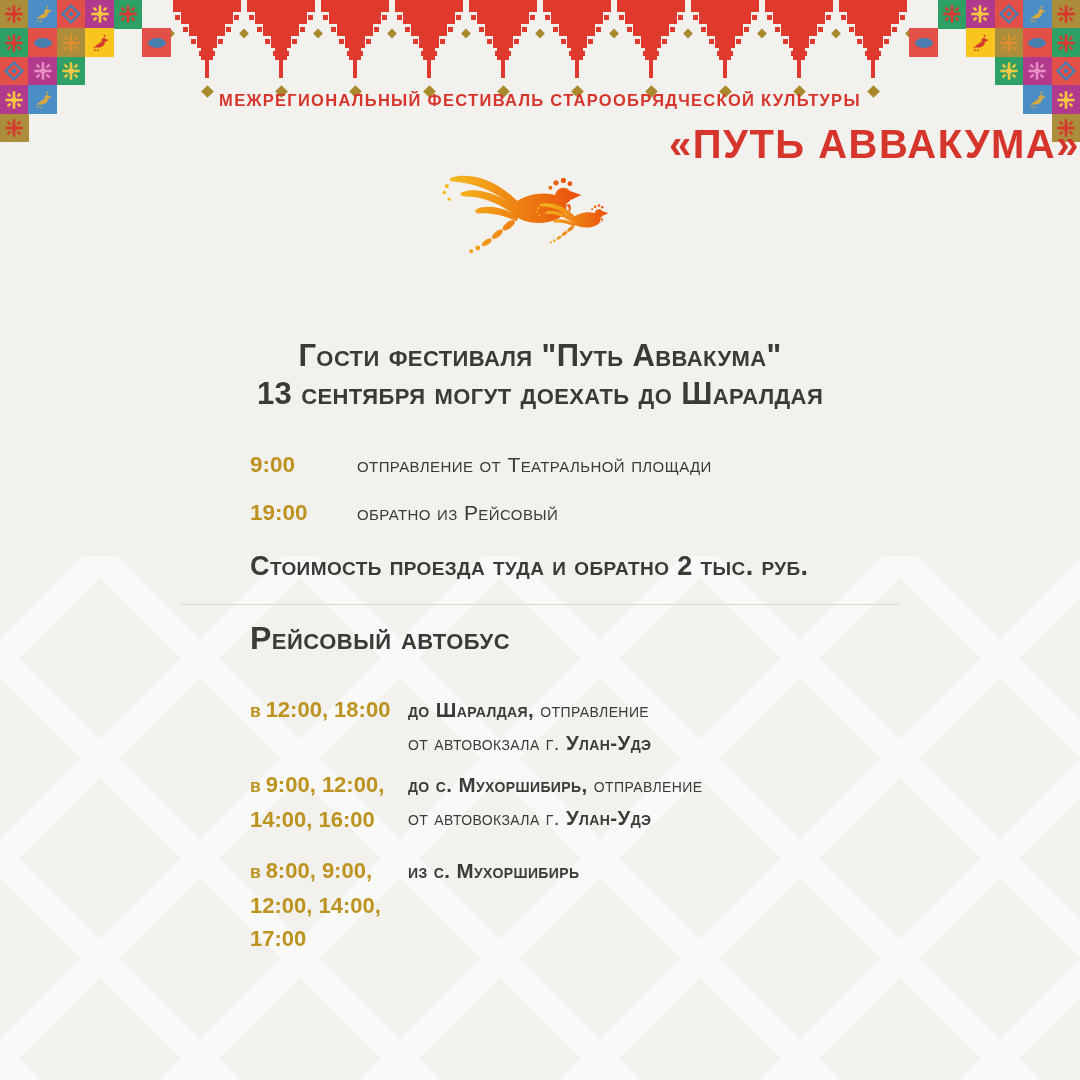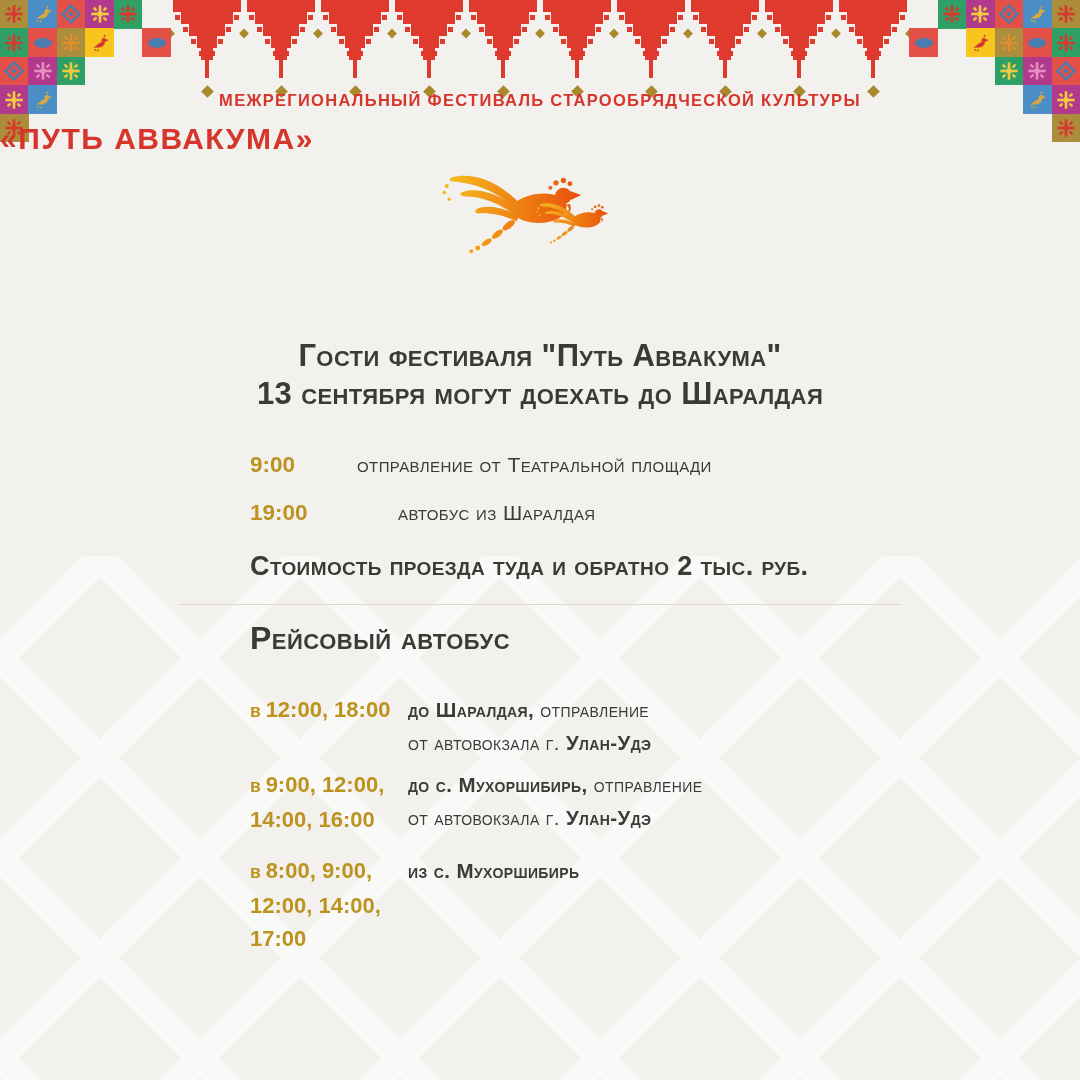--- a/index.html
+++ b/index.html
@@ -12,35 +12,35 @@
   #corners{position:absolute;inset:0;pointer-events:none;}
   .osq{position:absolute;width:28.5px;height:28.5px;display:flex;align-items:center;justify-content:center;}
   .osq svg{width:22px;height:22px;display:block;}
 
   
   #watermark{position:absolute;left:0;top:556px;pointer-events:none;}
 
   
   .super{position:absolute;top:91px;left:0;width:1080px;text-align:center;
     color:var(--title-red,#d6352c);font-size:16.5px;font-weight:700;letter-spacing:1.3px;}
-  .ftitle{position:absolute;top:122px;left:0;width:1080px;text-align:left;
-    color:var(--title-red,#d6352c);font-size:30px;font-weight:700;letter-spacing:1.5px;}
+  .ftitle{position:absolute;top:122px;left:0;width:1080px;text-align:right;
+    color:var(--title-red,#d6352c);font-size:40px;font-weight:700;letter-spacing:1.5px;}
 
   
   #logo{position:absolute;left:437px;top:168px;}
 
   
   #heading{position:absolute;top:337px;left:0;width:1080px;text-align:center;
     color:var(--text-dark,#3b3a37);font-size:31px;line-height:38px;font-weight:700;
     font-variant:small-caps;letter-spacing:.4px;}
 
   
   #shuttle-rows .sh-row{position:absolute;left:250px;display:flex;align-items:baseline;}
   #shuttle-rows .sh-row:nth-child(1){top:452px;}
-  #shuttle-rows .sh-row:nth-child(2){top:500px;gap:41px;}
+  #shuttle-rows .sh-row:nth-child(2){top:500px;}
   .sh-time{width:107px;flex:none;color:var(--time-gold,#bd9320);font-size:22.5px;font-weight:700;}
   .sh-text{color:var(--text-dark,#3b3a37);font-size:21px;font-weight:400;font-variant:small-caps;letter-spacing:.4px;}
   #cost-note{position:absolute;left:250px;top:551px;color:var(--text-dark,#3b3a37);
     font-size:27px;font-weight:700;font-variant:small-caps;letter-spacing:.4px;}
 
   
   #divider{position:absolute;left:180px;top:604px;width:720px;height:1px;background:var(--divider,#ddd7cb);}
 
   
   #bus-title{position:absolute;left:250px;top:620px;color:var(--text-dark,#3b3a37);
@@ -449,21 +449,21 @@
     <div>13 сентября могут доехать до Шаралдая</div>
   </div>
 
   <div id="shuttle-rows">
       <div class="sh-row">
         <span class="sh-time">9:00</span>
         <span class="sh-text">отправление от Театральной площади</span>
       </div>
       <div class="sh-row">
         <span class="sh-time">19:00</span>
-        <span class="sh-text">автобус из Шаралдая</span>
+        <span class="sh-text">обратно из Рейсовый</span>
       </div>
     </div>
   <div id="cost-note">Стоимость проезда туда и обратно 2 тыс. руб.</div>
 
   <div id="divider"></div>
 
   <div id="bus-title">Рейсовый автобус</div>
   <div id="bus-rows">
       <div class="bus-row">
         <div class="b-times">

